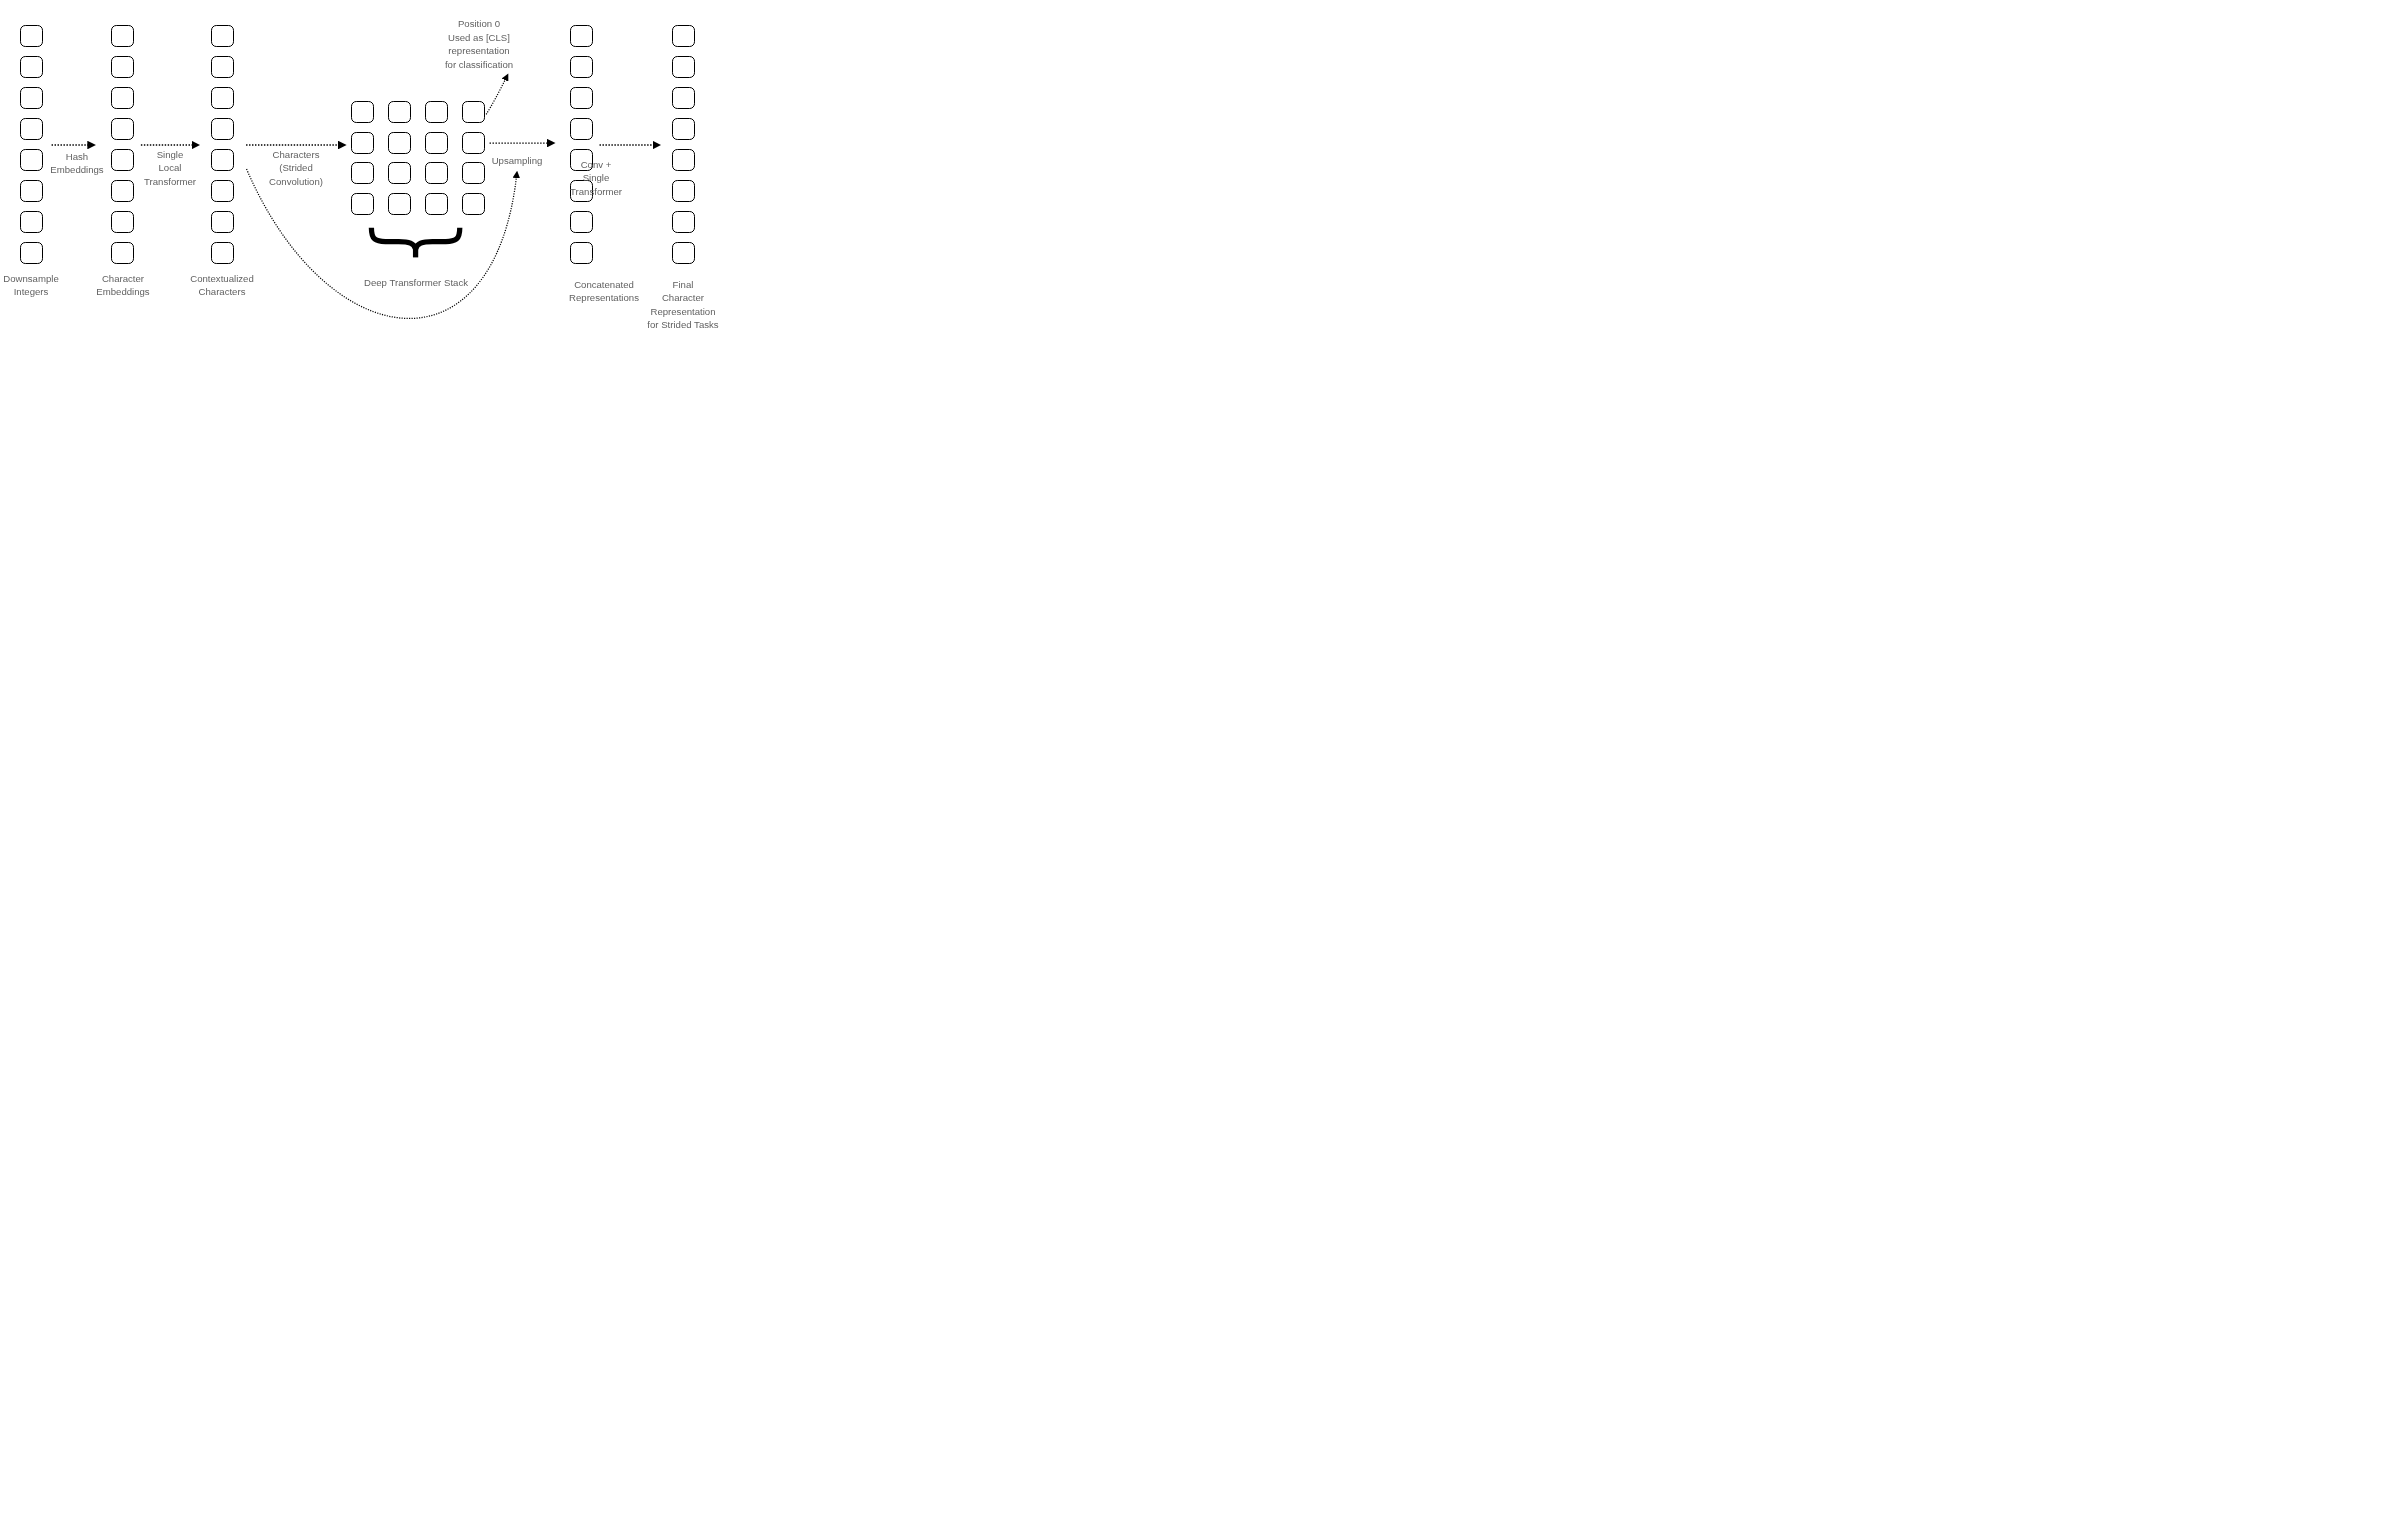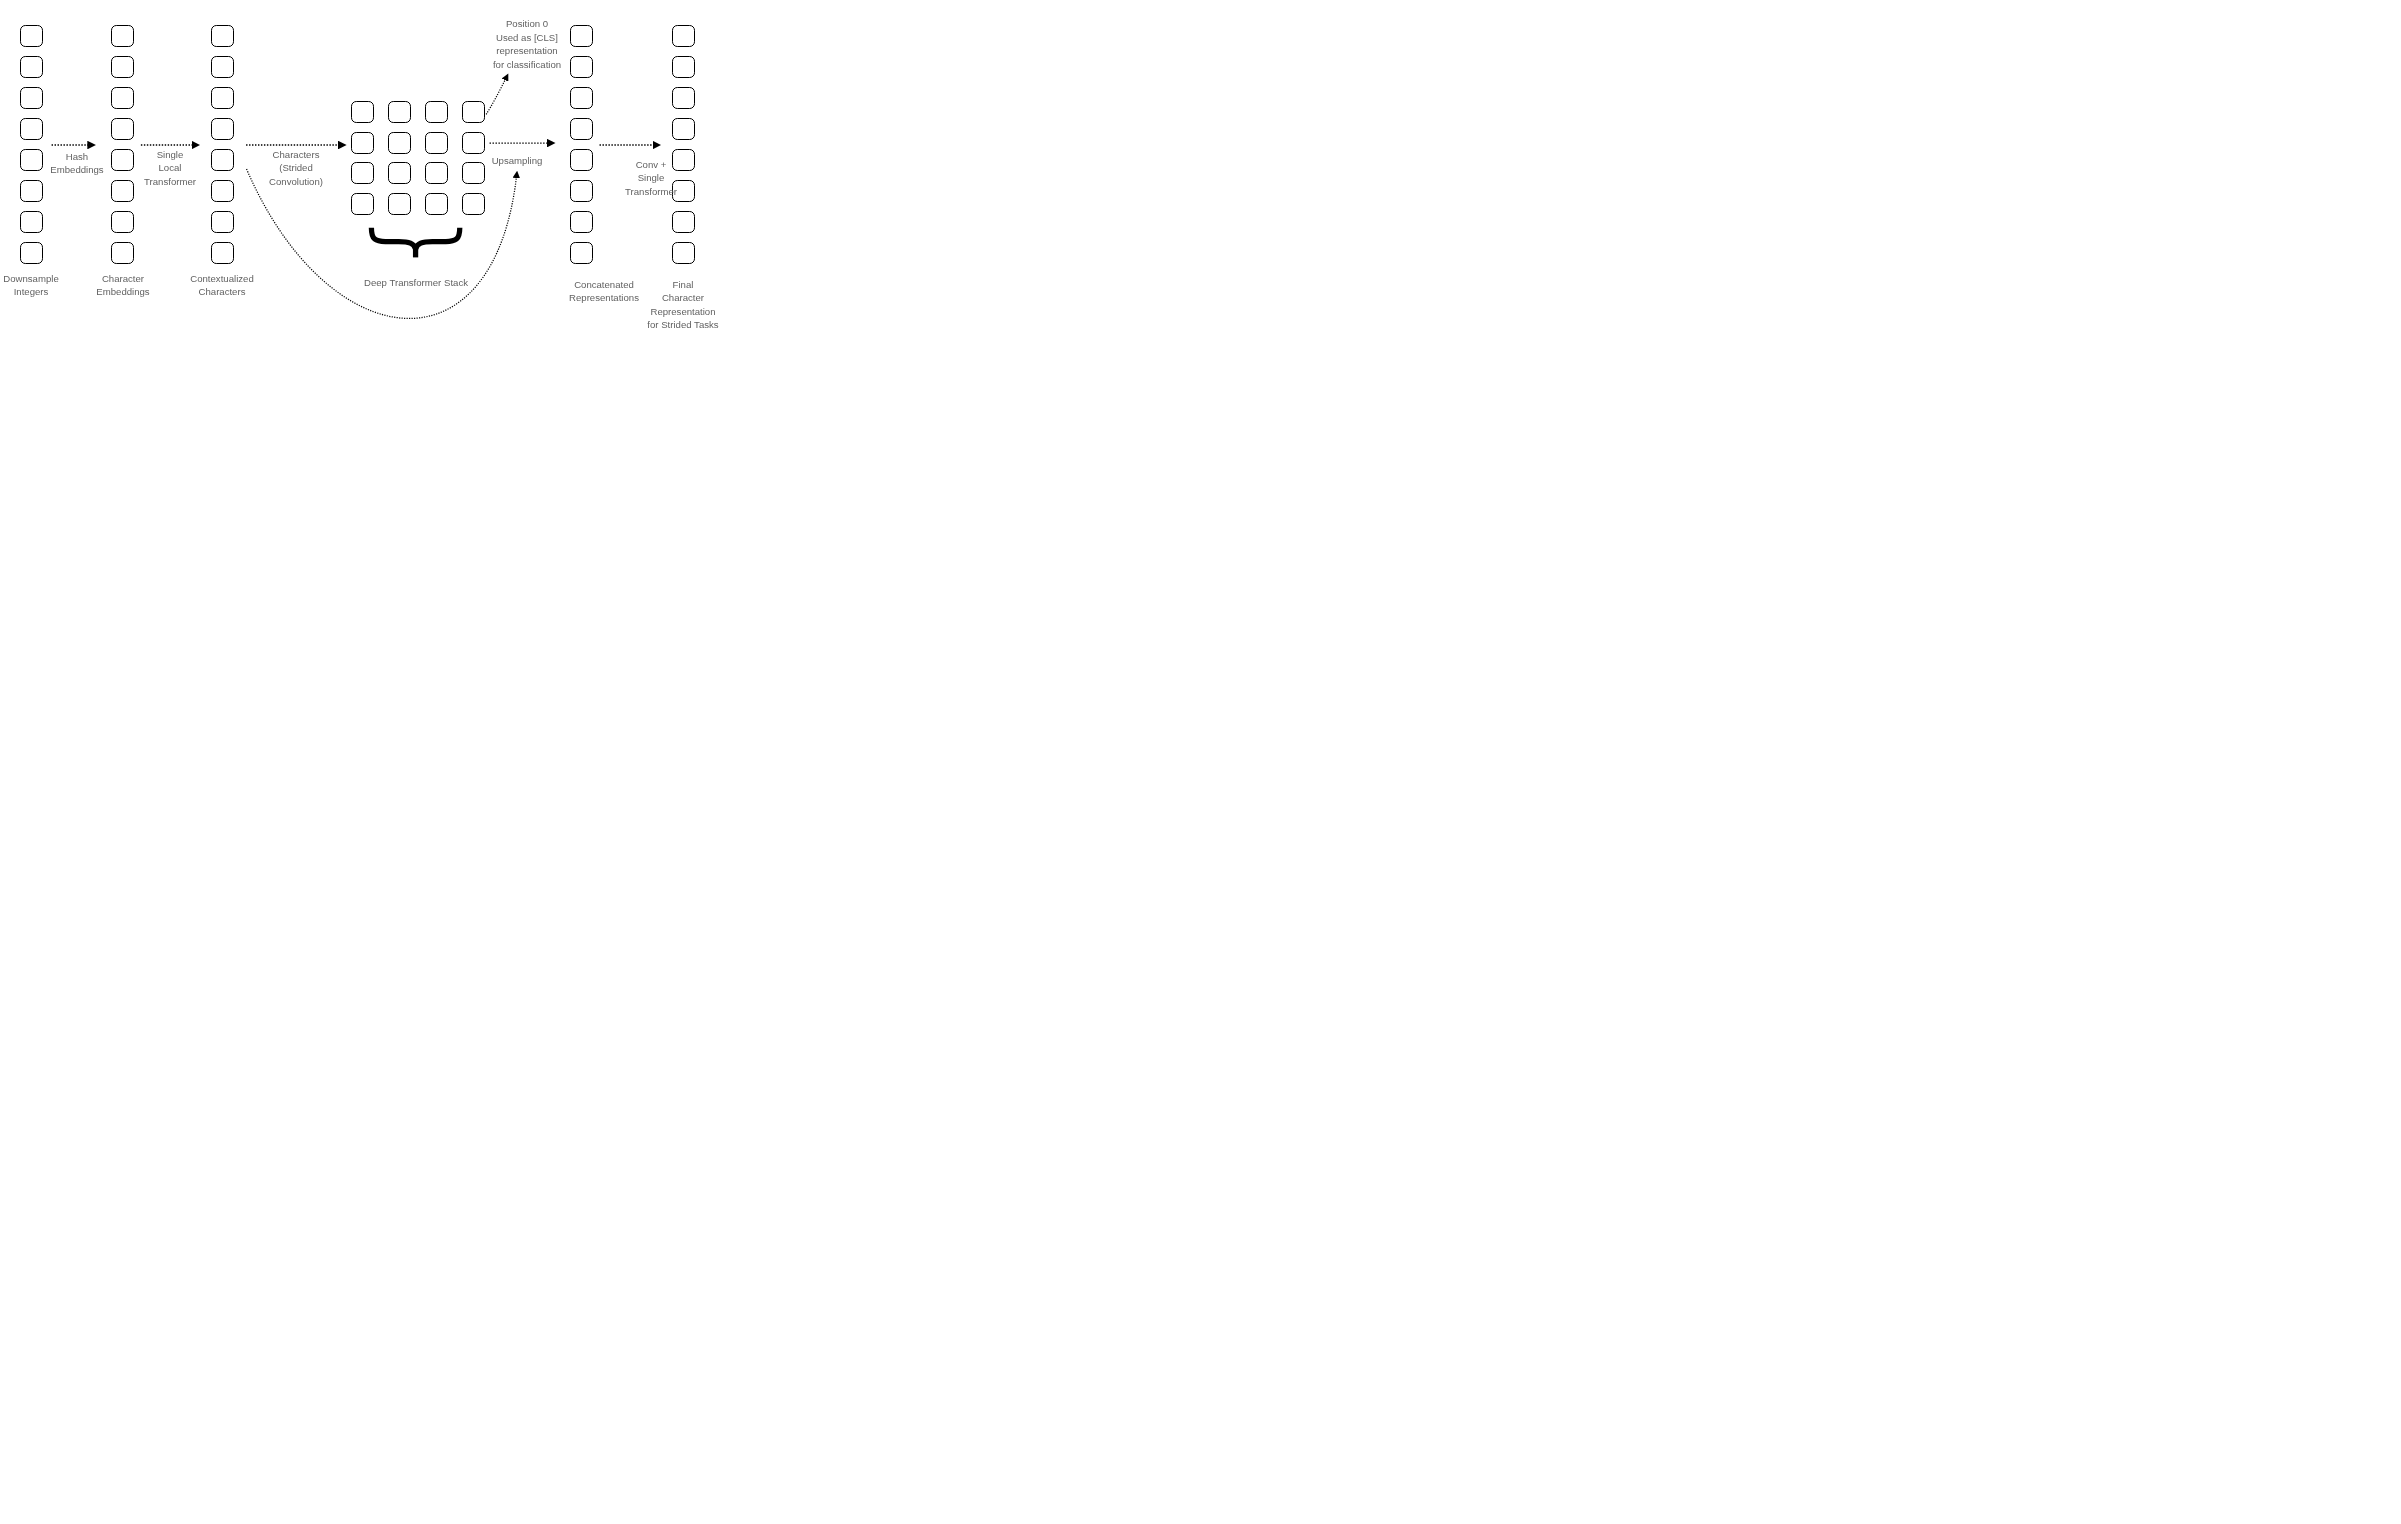--- a/index.html
+++ b/index.html
@@ -26,22 +26,22 @@
   }
   .lbl {
     position:absolute; transform:translateX(-50%);
     color:var(--text); font-size:9.6px; line-height:13.4px;
     text-align:center; white-space:nowrap;
   }
   .lbl-hash        { left:77px;  top:150px; }
   .lbl-singleloc   { left:170px;  top:148px; }
   .lbl-downsample  { left:296px;  top:148px; }
   .lbl-upsampling  { left:517px; top:154px; }
-  .lbl-conv        { left:651px; top:158px; }
-  .lbl-position0   { left:479px;  top:17.3px;margin-left:48px;  }
+  .lbl-conv        { left:596px; top:158px; }
+  .lbl-position0   { left:479px;  top:17.3px;  }
   .lbl-codepoint   { left:31px;   top:272px; }
   .lbl-charembed   { left:123px;  top:272px; }
   .lbl-context     { left:222px;  top:272px; }
   .lbl-deepstack   { left:416px;  top:276px; }
   .lbl-concat      { left:604px; top:278px; }
   .lbl-final       { left:683px; top:278px; }
 </style>
 </head>
 <body>
 

